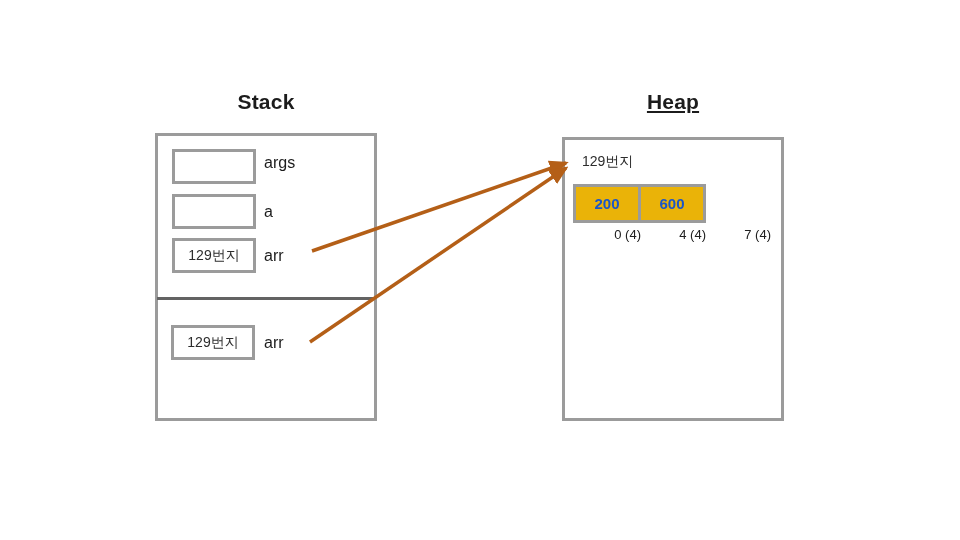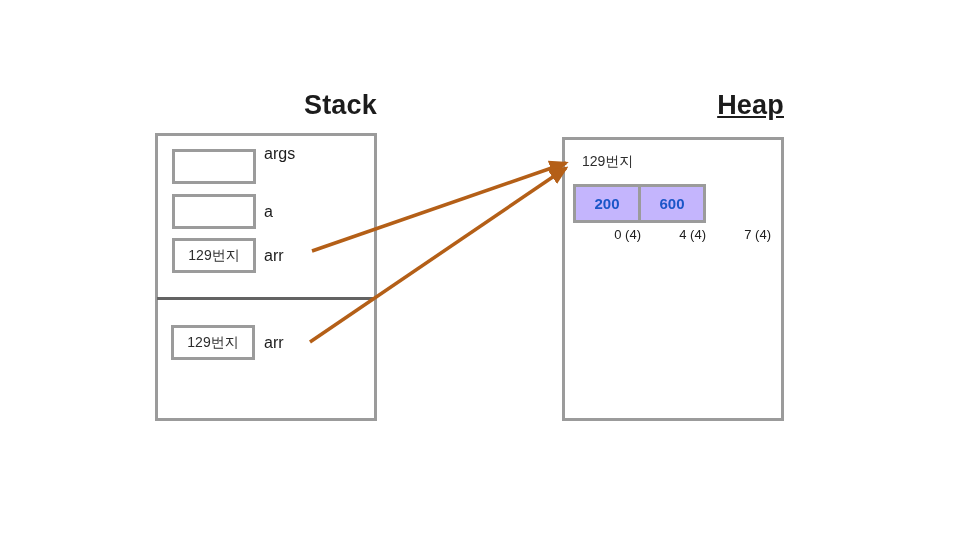--- a/index.html
+++ b/index.html
@@ -14,22 +14,22 @@
   body{
     position:relative;
     background:#ffffff;
     font-family:"Liberation Sans", sans-serif;
     color:var(--text-black);
     overflow:hidden;
   }
   .abs{position:absolute;}
   .section-title{
     width:222px;
-    text-align:right;
-    font-size:27px;
+    text-align:center;
+    font-size:21px;
     font-weight:bold;
     letter-spacing:.2px;
   }
   .mem-box{
     border:3px solid var(--border-gray);
     background:#ffffff;
   }
   .var-box{
     width:84px;height:35px;
     border:3px solid var(--border-gray);
@@ -47,21 +47,21 @@
     background:var(--divider-gray);
   }
   .heap-address{
     font-size:14px;
     color:#2d2d2d;
   }
   .array-row{display:flex;}
   .array-cell{
     width:68px;height:39px;
     border:3px solid var(--border-gray);
-    background:#c4b5fd;
+    background:#eab308;
     display:flex;align-items:center;justify-content:center;
     font-size:15px;font-weight:bold;
     color:var(--value-blue);
   }
   .array-cell + .array-cell{margin-left:-3px;}
   .index-row{display:flex;}
   .index-label{
     width:68px;
     margin-right:-3px;
     text-align:right;
@@ -78,21 +78,21 @@
 <body>
 
 <div class="abs section-title" style="left:155px;top:90px;">Stack</div>
 <div class="abs section-title" style="left:562px;top:90px;text-decoration:underline;">Heap</div>
 
 <div class="abs mem-box" style="left:155px;top:133px;width:222px;height:288px;"></div>
 
 <div class="abs var-box" style="left:172px;top:149px;">
   <span></span>
 </div>
-<div class="abs var-label" style="left:264px;top:136px;">args</div>
+<div class="abs var-label" style="left:264px;top:145px;">args</div>
 
 <div class="abs var-box" style="left:172px;top:194px;">
   <span></span>
 </div>
 <div class="abs var-label" style="left:264px;top:194px;">a</div>
 
 <div class="abs var-box" style="left:172px;top:238px;">
   <span>129번지</span>
 </div>
 <div class="abs var-label" style="left:264px;top:238px;">arr</div>

